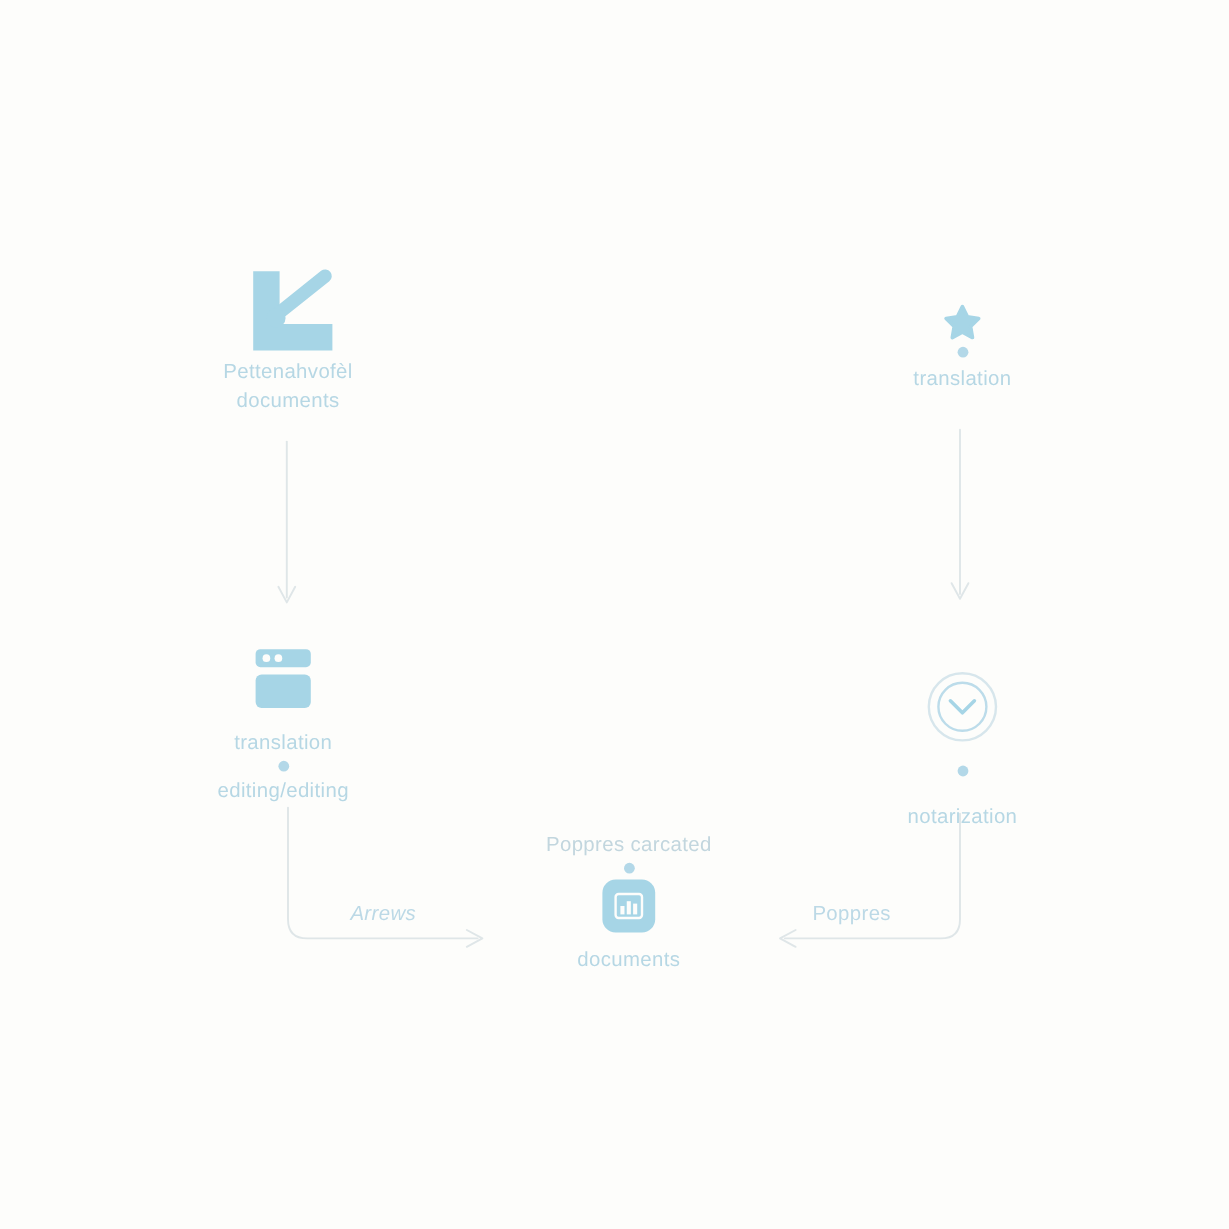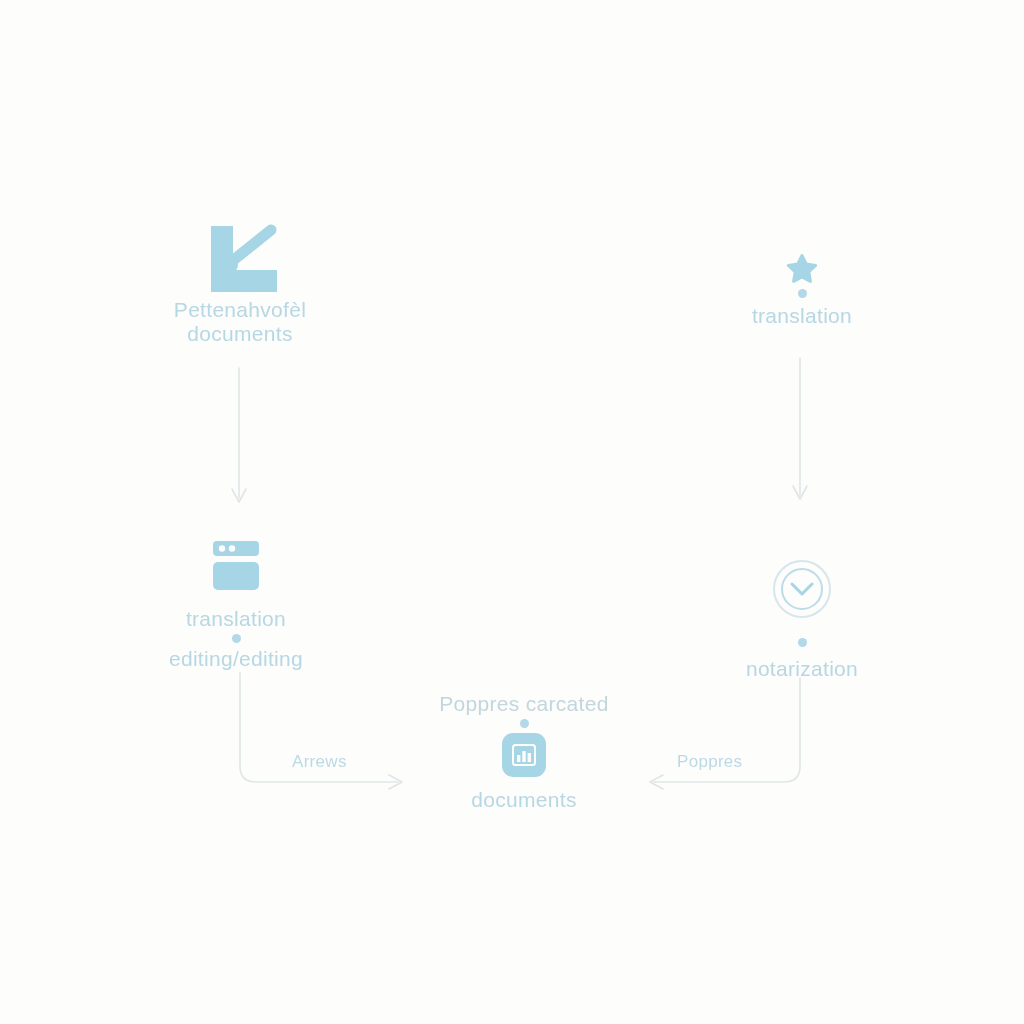--- a/index.html
+++ b/index.html
@@ -28,21 +28,21 @@
   .node {
     position: absolute;
     display: flex;
     flex-direction: column;
     align-items: center;
     text-align: center;
     user-select: none;
   }
   .node-label {
     color: #b6d7e4;
-    font-size: 21px;
+    font-size: 17px;
     letter-spacing: 0.3px;
     line-height: 25px;
     white-space: nowrap;
   }
   .node-label.dim {
     color: #c2d6de;
     margin-top: 11px;
   }
   .dot {
     width: 9px;
@@ -60,30 +60,30 @@
   
   #node-source   { left: 140px; top: 222px; width: 200px; }
   #node-review   { left: 136px; top: 538px; width: 200px; }
   #node-translation { left: 702px; top: 252px; width: 200px; }
   #node-notarization { left: 702px; top: 558px; width: 200px; }
   #node-delivery { left: 424px; top: 680px; width: 200px; }
 
   #node-source .node-label { line-height: 24px; }
   #node-review .label-a { margin-top: 12px; }
   #node-translation .node-label { margin-top: 2px; }
-  #node-notarization .node-label { margin-top: 6px; }
+  #node-notarization .node-label { margin-top: 18px; }
 
   .edge-label {
     position: absolute;
     color: #bcd9e6;
     font-size: 17px;
     letter-spacing: 0.3px;
     white-space: nowrap;
   }
-  #edge-label-left  { left: 292px; top: 752px; }
+  #edge-label-left  { left: 292px; top: 752px; font-style: italic; }
   #edge-label-right { left: 677px; top: 752px; }
 </style>
 </head>
 <body>
 
 <div id="canvas">
 
   <svg class="connector-layer" viewBox="0 0 1024 1024" xmlns="http://www.w3.org/2000/svg">
     <defs>
       <style>

